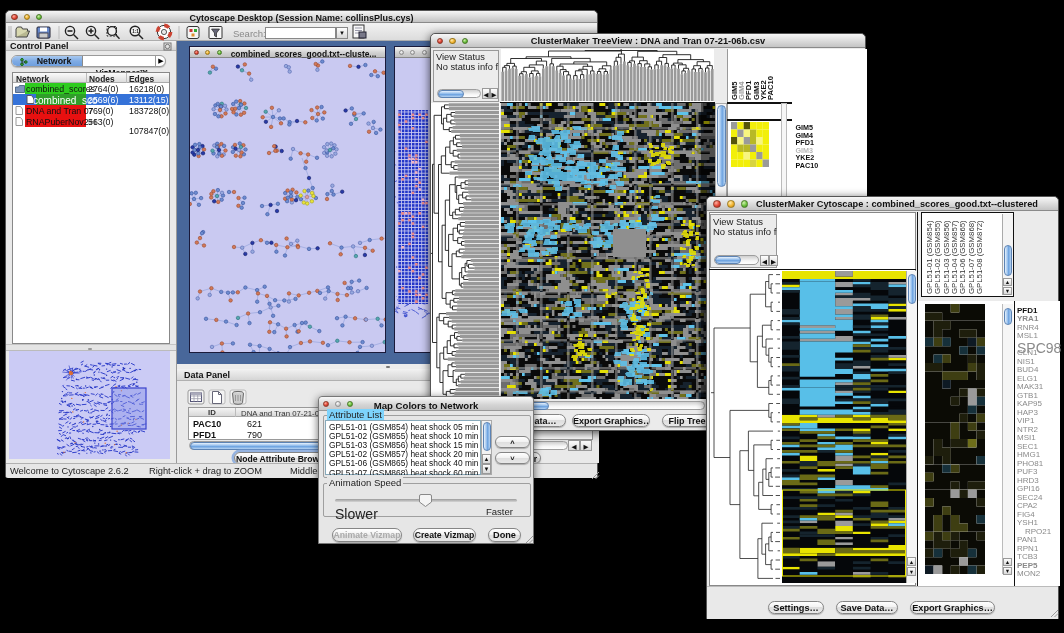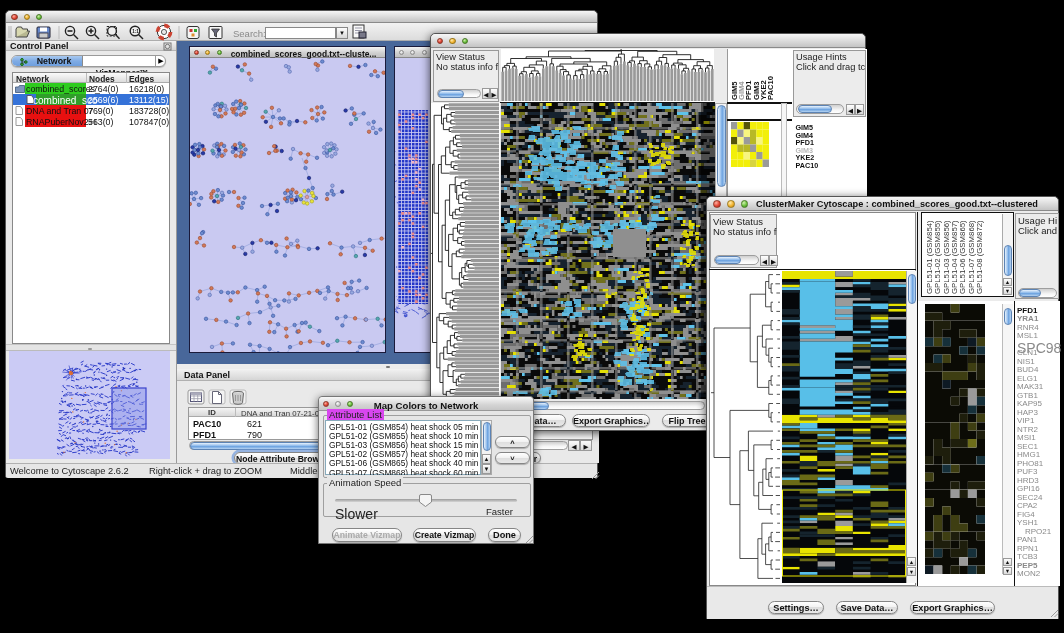--- a/index.html
+++ b/index.html
@@ -16,20 +16,21 @@
 .ab{position:absolute;background:linear-gradient(#fefefe,#d8d8d8);border:1px solid #9a9a9a;color:#111;text-align:center;line-height:8px;font-size:6.5px}
 .gb{position:absolute;border:1px solid #9f9f9f;border-radius:2px}
 .lbl{position:absolute;white-space:nowrap;color:#111}
 .hm{position:absolute;image-rendering:pixelated}
 </style></head><body>
 <div class="a" style="left:5px;top:10px;width:593px;height:468px;background:#e8e8e8;border:1px solid #555;border-radius:5px 5px 2px 2px;">
     <div class="a" style="left:0;top:0;width:100%;height:12px;background:linear-gradient(#f6f6f6,#d7d7d7 60%,#c3c3c3);border-bottom:1px solid #8a8a8a;border-radius:5px 5px 0 0"></div>
     <div class="tl tlr" style="left:5.4px;top:2.7px;width:6.2px;height:6.2px"></div>
     <div class="tl tly" style="left:17.8px;top:2.7px;width:6.2px;height:6.2px"></div>
     <div class="tl tlg" style="left:30.2px;top:2.7px;width:6.2px;height:6.2px"></div>
+    <div class="t a" style="left:60px;right:60px;top:1.5px;font-size:9px">Cytoscape Desktop (Session Name: collinsPlus.cys)</div>
     <div class="a" style="left:0;top:12px;width:100%;height:18px;background:linear-gradient(#f2f2f2,#dcdcdc);border-bottom:1px solid #adadad"></div>
     <svg class="a" style="left:0;top:12px" width="440" height="18" viewBox="0 0 440 18">
       <path d="M3 3v12M5 3v12" stroke="#b5b5b5" stroke-width="1"></path>
       <path d="M10 14l2.5-6h11l-2.5 6z" fill="#b8b890" stroke="#444" stroke-width="1"></path>
       <path d="M10 14V6l1.5-2h4l1 2h5v2" fill="#d8d8b0" stroke="#444" stroke-width="1"></path>
       <rect x="31" y="4" width="13" height="11" rx="1" fill="#6688cc" stroke="#223"></rect>
       <rect x="34" y="4.5" width="7" height="4" fill="#fff"></rect>
       <rect x="33" y="10" width="9" height="5" fill="#ccc" stroke="#445"></rect>
       <path d="M53 3v13" stroke="#bbb"></path>
       <g stroke="#222" fill="none" stroke-width="1.4">
@@ -119,21 +120,21 @@
           <div class="lbl" style="left:75px;top:0.5px;font-size:8.8px">769(0)</div>
           <div class="lbl" style="left:116px;top:0.5px;font-size:8.8px">183728(0)</div>
         </div>
         <div class="a" style="left:0;top:43px;width:100%;height:11px">
           <svg class="a" style="left:2px;top:1px" width="9" height="9">
             <path d="M1 .5h4.5L7.5 3v5.5H1z" fill="#fdfdfd" stroke="#999"></path>
           </svg>
           <div class="a" style="left:12px;top:0;width:61px;height:11px;background:#e81010"></div>
           <div class="lbl" style="left:13px;top:0.5px;font-size:8.8px">RNAPuberNov2+I</div>
           <div class="lbl" style="left:75px;top:0.5px;font-size:8.8px">563(0)</div>
-          <div class="lbl" style="left:116px;top:1px;font-size:8.8px">107847(0)</div>
+          <div class="lbl" style="left:116px;top:10px;font-size:8.8px">107847(0)</div>
         </div>
       </div>
       <div class="a" style="left:0;top:303px;width:100%;height:7px;background:#e4e4e4;border-top:1px solid #c5c5c5;border-bottom:1px solid #bbb">
         <div class="a" style="left:82px;top:2.5px;width:4px;height:2px;background:#999;border-radius:2px"></div>
       </div>
       <svg class="a" style="left:3px;top:310px" width="161" height="108" viewBox="0 0 161 108">
         <rect width="161" height="108" fill="#cbcbf5"></rect>
         <g stroke="#3a49cc" stroke-width="0.7" fill="none">
           <path d="M62 22l-1.8 1.0"></path>
           <path d="M62 22l1.9 -3.6"></path>
@@ -742,20 +743,21 @@
     </div>
     <svg class="a" style="left:585px;top:460px" width="9" height="9">
       <path d="M8 1L1 8M8 4.5L4.5 8" stroke="#999" stroke-width="1"></path>
     </svg>
   </div>
 <div class="a" style="left:430px;top:33px;width:436px;height:398px;background:#ebebeb;border:1px solid #555;border-radius:5px 5px 0 0;box-shadow:0 2px 10px rgba(0,0,0,.7)">
     <div class="a" style="left:0;top:0;width:100%;height:13.5px;background:linear-gradient(#f7f7f7,#d8d8d8 60%,#c4c4c4);border-bottom:1px solid #8a8a8a;border-radius:5px 5px 0 0"></div>
     <div class="tl tlr" style="left:5.8px;top:3.5px;width:6.4px;height:6.4px"></div>
     <div class="tl tly" style="left:18.4px;top:3.5px;width:6.4px;height:6.4px"></div>
     <div class="tl tlg" style="left:31.0px;top:3.5px;width:6.4px;height:6.4px"></div>
+    <div class="t a" style="left:80px;right:80px;top:2px;font-size:9.3px">ClusterMaker TreeView : DNA and Tran 07-21-06b.csv</div>
     <div class="a" style="left:2px;top:16px;width:66px;height:52px;background:#ececec;border:1px solid #999">
       <div class="lbl" style="left:2px;top:1px;font-size:9.3px;color:#222">View Status</div>
       <div class="lbl" style="left:2px;top:11px;font-size:9.3px;color:#222">No status info f</div>
       <div class="strack" style="left:3px;top:38px;width:44px;height:9px"></div>
       <div class="bpill" style="left:4px;top:38.5px;width:26px;height:8px"></div>
       <div class="ab" style="left:48px;top:37px;width:8px;height:11px;line-height:11px">◀</div>
       <div class="ab" style="left:56px;top:37px;width:8px;height:11px;line-height:11px">▶</div>
     </div>
     <svg class="a" style="left:0;top:69px" width="69" height="296" viewBox="0 0 69 296">
       <rect width="69" height="296" fill="#fff"></rect>
@@ -827,28 +829,20 @@
       <rect x="25.3" y="30.0" width="6.4" height="7.5" fill="#9a9a9a"></rect>
       <rect x="31.6" y="30.0" width="6.4" height="7.5" fill="#f2ef0a"></rect>
       <rect x="0.0" y="37.5" width="6.4" height="7.5" fill="#f2ef0a"></rect>
       <rect x="6.3" y="37.5" width="6.4" height="7.5" fill="#f2ef0a"></rect>
       <rect x="12.7" y="37.5" width="6.4" height="7.5" fill="#f2ef0a"></rect>
       <rect x="19.0" y="37.5" width="6.4" height="7.5" fill="#d8d440"></rect>
       <rect x="25.3" y="37.5" width="6.4" height="7.5" fill="#f2ef0a"></rect>
       <rect x="31.6" y="37.5" width="6.4" height="7.5" fill="#9a9a9a"></rect>
     </svg>
     <div class="a" style="left:361px;top:15px;width:75px;height:350px;background:#fff"></div>
-    <div class="a" style="left:362px;top:16px;width:73px;height:67px;background:#ececec;border:1px solid #999">
-      <div class="lbl" style="left:2px;top:1px;font-size:9.3px;color:#222">Usage Hints</div>
-      <div class="lbl" style="left:2px;top:11px;font-size:9.3px;color:#222">Click and drag tc</div>
-      <div class="strack" style="left:2px;top:53px;width:48px;height:10px"></div>
-      <div class="bpill" style="left:4px;top:54px;width:34px;height:8px"></div>
-      <div class="ab" style="left:52px;top:53px;width:9px;height:11px;line-height:11px">◀</div>
-      <div class="ab" style="left:61px;top:53px;width:9px;height:11px;line-height:11px">▶</div>
-    </div>
     <div class="lbl" style="left:364.5px;top:89.0px;font-size:7.2px;font-weight:bold;color:#111">GIM5</div>
     <div class="lbl" style="left:364.5px;top:96.5px;font-size:7.2px;font-weight:bold;color:#111">GIM4</div>
     <div class="lbl" style="left:364.5px;top:104.0px;font-size:7.2px;font-weight:bold;color:#111">PFD1</div>
     <div class="lbl" style="left:364.5px;top:111.5px;font-size:7.2px;font-weight:bold;color:#b8b8b8">GIM3</div>
     <div class="lbl" style="left:364.5px;top:119.0px;font-size:7.2px;font-weight:bold;color:#111">YKE2</div>
     <div class="lbl" style="left:364.5px;top:126.5px;font-size:7.2px;font-weight:bold;color:#111">PAC10</div>
     <div class="strack" style="left:71px;top:367px;width:203px;height:9px"></div>
     <div class="bpill" style="left:72px;top:367.5px;width:46px;height:8px"></div>
     <div class="pill" style="left:64px;top:380px;width:71px;height:13px;font-size:9px;line-height:13px">Save Data…</div>
     <div class="pill" style="left:141px;top:380px;width:78px;height:13px;font-size:9px;line-height:13px">Export Graphics…</div>
@@ -893,26 +887,20 @@
     <div class="lbl" style="left:226.3px;top:97px;font-size:7.8px;color:#333;transform:rotate(-90deg);transform-origin:0 0">GPL51-02 (GSM855)</div>
     <div class="lbl" style="left:234.6px;top:97px;font-size:7.8px;color:#333;transform:rotate(-90deg);transform-origin:0 0">GPL51-03 (GSM856)</div>
     <div class="lbl" style="left:242.9px;top:97px;font-size:7.8px;color:#333;transform:rotate(-90deg);transform-origin:0 0">GPL51-04 (GSM857)</div>
     <div class="lbl" style="left:251.2px;top:97px;font-size:7.8px;color:#333;transform:rotate(-90deg);transform-origin:0 0">GPL51-06 (GSM865)</div>
     <div class="lbl" style="left:259.5px;top:97px;font-size:7.8px;color:#333;transform:rotate(-90deg);transform-origin:0 0">GPL51-07 (GSM868)</div>
     <div class="lbl" style="left:267.8px;top:97px;font-size:7.8px;color:#333;transform:rotate(-90deg);transform-origin:0 0">GPL51-08 (GSM872)</div>
     <div class="a" style="left:295px;top:17px;width:11px;height:81px;background:#f4f4f4;border-left:1px solid #aaa"></div>
     <div class="bpillv" style="left:296.5px;top:48px;width:8px;height:31px"></div>
     <div class="ab" style="left:296px;top:81px;width:9px;height:8px;line-height:7px;font-size:5.5px">▲</div>
     <div class="ab" style="left:296px;top:90px;width:9px;height:8px;line-height:7px;font-size:5.5px">▼</div>
-    <div class="a" style="left:308px;top:16px;width:44px;height:86px;background:#ececec;border:1px solid #999">
-      <div class="lbl" style="left:2px;top:1px;font-size:9.5px;color:#222">Usage Hi</div>
-      <div class="lbl" style="left:2px;top:11px;font-size:9.5px;color:#222">Click and</div>
-      <div class="strack" style="left:2px;top:74px;width:39px;height:10px"></div>
-      <div class="bpill" style="left:3px;top:75px;width:22px;height:8px"></div>
-    </div>
     <div class="a" style="left:211px;top:104px;width:96px;height:285px;background:#fff"></div>
     <svg class="hm" style="left:218px;top:107px" width="60" height="270" viewBox="0 0 60 270">
       <path fill="#0b0b05" d="M0.0 0.0h25.7v8.4h-25.7zM34.3 0.0h25.7v8.4h-25.7zM17.2 8.4h42.9v8.4h-42.9zM0.0 16.9h8.6v8.4h-8.6zM25.7 16.9h34.3v8.4h-34.3zM0.0 25.3h8.6v8.4h-8.6zM17.2 25.3h17.2v8.4h-17.2zM51.5 25.3h8.6v8.4h-8.6zM25.7 33.8h17.2v8.4h-17.2zM0.0 42.2h34.3v8.4h-34.3zM42.9 42.2h8.6v8.4h-8.6zM0.0 50.6h8.6v8.4h-8.6zM25.7 50.6h17.2v8.4h-17.2zM51.5 50.6h8.6v8.4h-8.6zM17.2 59.1h25.7v8.4h-25.7zM0.0 67.5h17.2v8.4h-17.2zM42.9 67.5h8.6v8.4h-8.6zM0.0 76.0h17.2v8.4h-17.2zM25.7 76.0h34.3v8.4h-34.3zM0.0 84.4h34.3v8.4h-34.3zM0.0 92.8h25.7v8.4h-25.7zM34.3 92.8h8.6v8.4h-8.6zM0.0 101.3h42.9v8.4h-42.9zM51.5 101.3h8.6v8.4h-8.6zM0.0 109.7h34.3v8.4h-34.3zM42.9 109.7h8.6v8.4h-8.6zM0.0 118.2h25.7v8.4h-25.7zM34.3 118.2h8.6v8.4h-8.6zM51.5 118.2h8.6v8.4h-8.6zM0.0 126.6h25.7v8.4h-25.7zM34.3 126.6h17.2v8.4h-17.2zM0.0 135.0h8.6v8.4h-8.6zM17.2 135.0h8.6v8.4h-8.6zM51.5 135.0h8.6v8.4h-8.6zM0.0 143.5h8.6v8.4h-8.6zM25.7 143.5h34.3v8.4h-34.3zM8.6 151.9h8.6v8.4h-8.6zM25.7 151.9h25.7v8.4h-25.7zM0.0 160.4h17.2v8.4h-17.2zM34.3 160.4h25.7v8.4h-25.7zM8.6 168.8h51.5v8.4h-51.5zM0.0 177.2h25.7v8.4h-25.7zM34.3 177.2h8.6v8.4h-8.6zM0.0 185.7h25.7v8.4h-25.7zM51.5 185.7h8.6v8.4h-8.6zM8.6 194.1h42.9v8.4h-42.9zM0.0 202.6h17.2v8.4h-17.2zM25.7 202.6h34.3v8.4h-34.3zM0.0 211.0h8.6v8.4h-8.6zM17.2 211.0h8.6v8.4h-8.6zM34.3 211.0h17.2v8.4h-17.2zM0.0 219.4h8.6v8.4h-8.6zM17.2 219.4h8.6v8.4h-8.6zM42.9 219.4h17.2v8.4h-17.2zM34.3 227.9h17.2v8.4h-17.2zM0.0 236.3h8.6v8.4h-8.6zM25.7 236.3h8.6v8.4h-8.6zM42.9 236.3h17.2v8.4h-17.2zM17.2 244.8h8.6v8.4h-8.6zM51.5 244.8h8.6v8.4h-8.6zM0.0 253.2h34.3v8.4h-34.3zM42.9 253.2h17.2v8.4h-17.2zM17.2 261.6h8.6v8.4h-8.6zM34.3 261.6h8.6v8.4h-8.6z"></path>
       <path fill="#3e3e12" d="M25.7 0.0h8.6v8.4h-8.6zM8.6 33.8h8.6v8.4h-8.6zM51.5 33.8h8.6v8.4h-8.6zM17.2 50.6h8.6v8.4h-8.6zM42.9 59.1h8.6v8.4h-8.6zM17.2 67.5h25.7v8.4h-25.7zM51.5 109.7h8.6v8.4h-8.6zM25.7 118.2h8.6v8.4h-8.6zM42.9 118.2h8.6v8.4h-8.6zM25.7 126.6h8.6v8.4h-8.6zM25.7 160.4h8.6v8.4h-8.6zM0.0 168.8h8.6v8.4h-8.6zM0.0 194.1h8.6v8.4h-8.6zM17.2 202.6h8.6v8.4h-8.6zM8.6 211.0h8.6v8.4h-8.6zM25.7 211.0h8.6v8.4h-8.6zM8.6 219.4h8.6v8.4h-8.6zM25.7 219.4h17.2v8.4h-17.2zM0.0 227.9h8.6v8.4h-8.6zM17.2 227.9h8.6v8.4h-8.6z"></path>
       <path fill="#1e1e0c" d="M0.0 8.4h17.2v8.4h-17.2zM8.6 16.9h17.2v8.4h-17.2zM8.6 25.3h8.6v8.4h-8.6zM34.3 25.3h17.2v8.4h-17.2zM42.9 50.6h8.6v8.4h-8.6zM0.0 59.1h17.2v8.4h-17.2zM51.5 59.1h8.6v8.4h-8.6zM51.5 67.5h8.6v8.4h-8.6zM34.3 84.4h8.6v8.4h-8.6zM51.5 84.4h8.6v8.4h-8.6zM25.7 92.8h8.6v8.4h-8.6zM34.3 109.7h8.6v8.4h-8.6zM51.5 126.6h8.6v8.4h-8.6zM8.6 135.0h8.6v8.4h-8.6zM25.7 135.0h17.2v8.4h-17.2zM8.6 143.5h17.2v8.4h-17.2zM0.0 151.9h8.6v8.4h-8.6zM17.2 151.9h8.6v8.4h-8.6zM25.7 177.2h8.6v8.4h-8.6zM42.9 177.2h17.2v8.4h-17.2zM34.3 185.7h8.6v8.4h-8.6zM51.5 194.1h8.6v8.4h-8.6zM8.6 227.9h8.6v8.4h-8.6zM25.7 227.9h8.6v8.4h-8.6zM51.5 227.9h8.6v8.4h-8.6zM8.6 236.3h17.2v8.4h-17.2zM34.3 236.3h8.6v8.4h-8.6zM0.0 244.8h8.6v8.4h-8.6zM25.7 244.8h17.2v8.4h-17.2zM25.7 261.6h8.6v8.4h-8.6zM51.5 261.6h8.6v8.4h-8.6z"></path>
       <path fill="#16303a" d="M0.0 33.8h8.6v8.4h-8.6zM17.2 33.8h8.6v8.4h-8.6zM34.3 42.2h8.6v8.4h-8.6zM51.5 42.2h8.6v8.4h-8.6zM8.6 50.6h8.6v8.4h-8.6zM51.5 92.8h8.6v8.4h-8.6zM42.9 101.3h8.6v8.4h-8.6zM51.5 151.9h8.6v8.4h-8.6zM17.2 160.4h8.6v8.4h-8.6zM51.5 211.0h8.6v8.4h-8.6zM8.6 244.8h8.6v8.4h-8.6zM42.9 244.8h8.6v8.4h-8.6zM42.9 261.6h8.6v8.4h-8.6z"></path>
       <path fill="#0e1a24" d="M42.9 33.8h8.6v8.4h-8.6zM17.2 76.0h8.6v8.4h-8.6zM0.0 261.6h8.6v8.4h-8.6z"></path>
       <path fill="#9a9a9a" d="M42.9 84.4h8.6v8.4h-8.6zM42.9 92.8h8.6v8.4h-8.6zM25.7 185.7h8.6v8.4h-8.6zM42.9 185.7h8.6v8.4h-8.6zM34.3 253.2h8.6v8.4h-8.6zM8.6 261.6h8.6v8.4h-8.6z"></path>
       <path fill="#6e6e1a" d="M42.9 135.0h8.6v8.4h-8.6z"></path>
     </svg>
@@ -961,21 +949,21 @@
     <svg class="a" style="left:343px;top:412px" width="9" height="9">
       <path d="M8 1L1 8M8 4.5L4.5 8" stroke="#999" stroke-width="1"></path>
     </svg>
   </div>
 <div class="a" style="left:318px;top:396px;width:216px;height:148px;background:#e6e6e6;border:1px solid #777;border-radius:4px 4px 0 0;box-shadow:0 2px 8px rgba(0,0,0,.6)">
     <div class="a" style="left:0;top:0;width:100%;height:14px;background:linear-gradient(#f8f8f8,#d4d4d4 60%,#c6c6c6);border-bottom:1px solid #999;border-radius:4px 4px 0 0"></div>
     <div class="tl tlr" style="left:4.1px;top:4.1px;width:5.8px;height:5.8px"></div>
     <div class="tl tlx" style="left:16.1px;top:4.1px;width:5.8px;height:5.8px"></div>
     <div class="tl tlg" style="left:28.1px;top:4.1px;width:5.8px;height:5.8px"></div>
     <div class="t a" style="left:40px;right:40px;top:2.5px;font-size:9.6px">Map Colors to Network</div>
-    <div class="lbl" style="left:8px;top:12px;font-size:9.5px;color:#222;background:#d946ef;padding:0 2px;z-index:2">Attribute List</div>
+    <div class="lbl" style="left:8px;top:12px;font-size:9.5px;color:#222;background:#7dd3fc;padding:0 2px;z-index:2">Attribute List</div>
     <div class="gb" style="left:4px;top:18px;width:208px;height:63px"></div>
     <div class="a" style="left:6px;top:23px;width:156px;height:55px;background:#fff;border:1px solid #8ab"></div>
     <div class="a" style="left:6px;top:23px;width:156px;height:55px;overflow:hidden">
       <div class="lbl" style="left:4px;top:1.5px;font-size:8.4px;color:#111">GPL51-01 (GSM854) heat shock 05 min</div>
       <div class="lbl" style="left:4px;top:10.7px;font-size:8.4px;color:#111">GPL51-02 (GSM855) heat shock 10 min</div>
       <div class="lbl" style="left:4px;top:19.9px;font-size:8.4px;color:#111">GPL51-03 (GSM856) heat shock 15 min</div>
       <div class="lbl" style="left:4px;top:29.1px;font-size:8.4px;color:#111">GPL51-02 (GSM857) heat shock 20 min</div>
       <div class="lbl" style="left:4px;top:38.3px;font-size:8.4px;color:#111">GPL51-06 (GSM865) heat shock 40 min</div>
       <div class="lbl" style="left:4px;top:47.5px;font-size:8.4px;color:#111">GPL51-07 (GSM868) heat shock 60 min</div>
     </div>

